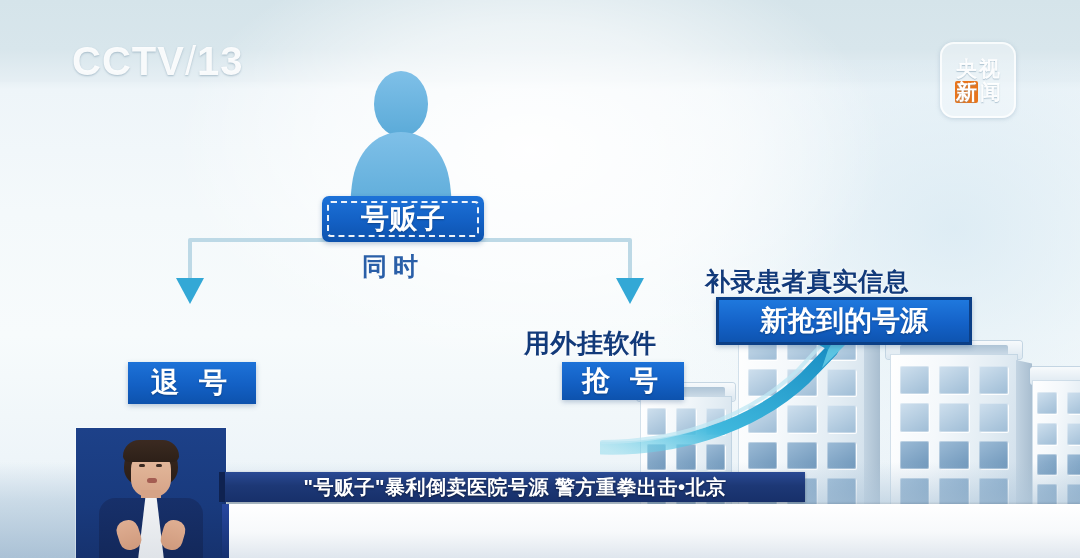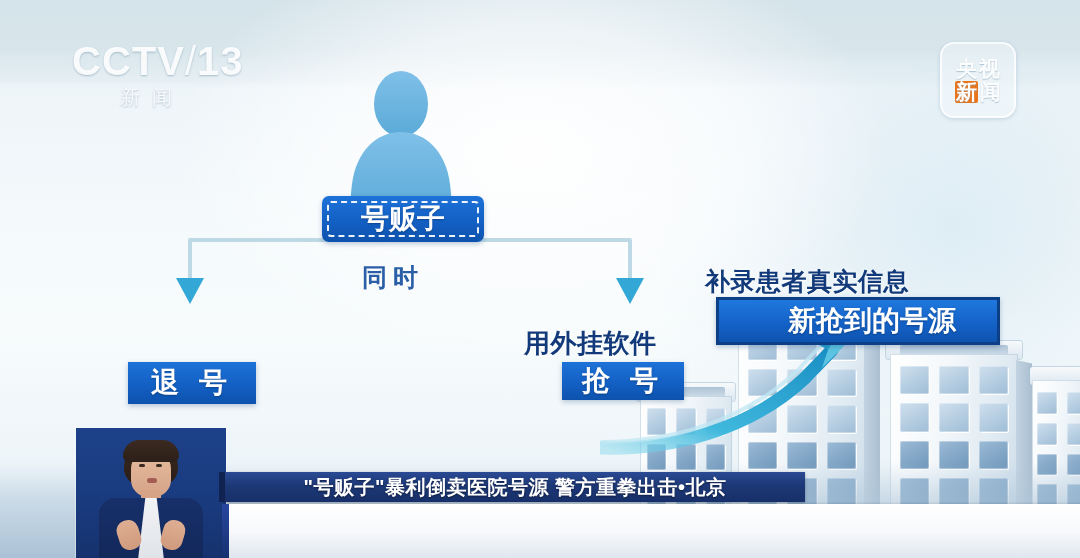--- a/index.html
+++ b/index.html
@@ -93,21 +93,20 @@
     box-shadow:0 2px 5px rgba(40,80,130,.30);
   }
   .bluebox.rounded{border-radius:7px;}
   .bluebox.dashed::after{
     content:"";position:absolute;left:5px;top:5px;right:5px;bottom:5px;
     border:2px dashed rgba(255,255,255,.92);border-radius:4px;
   }
   .bluebox.outlined{
     border:3px solid #0c3f86;
     background:linear-gradient(180deg,#1f78dd 0%,#1462c8 55%,#0e54b0 100%);
-    padding-left:28px;
   }
 
   
   .anchor{
     position:absolute;left:76px;top:428px;width:150px;height:130px;
     background:linear-gradient(180deg,#1b3f86 0%,#18377a 55%,#142f६8 100%);
     background-color:#1b3d80;
     overflow:hidden;
     box-shadow:0 0 0 1px rgba(255,255,255,.35);
   }
@@ -330,21 +329,21 @@
       </linearGradient>
     </defs>
     <ellipse cx="65" cy="38" rx="27" ry="33" fill="url(#pGrad)"></ellipse>
     <path d="M65,66 C40,66 20,86 16,118 C14,134 14,146 14,150 L116,150 C116,146 116,134 114,118 C110,86 90,66 65,66 Z" fill="url(#pGrad)"></path>
   </svg>
 
   <div class="bluebox rounded dashed" style="left:322px;top:196px;width:162px;height:46px;font-size:28px;">
     <span>号贩子</span>
   </div>
 
-  <div class="boxlabel" style="left:362px;top:250px;font-size:25px;letter-spacing:6px;color:#2a5fa8;margin-top:11px;">同时</div>
+  <div class="boxlabel" style="left:362px;top:250px;font-size:25px;letter-spacing:6px;color:#2a5fa8;">同时</div>
 
   <div class="bluebox" style="left:128px;top:362px;width:128px;height:42px;font-size:28px;letter-spacing:6px;">
     <span>退 号</span>
   </div>
 
   <div class="boxlabel" style="left:524px;top:326px;font-size:26px;">用外挂软件</div>
   <div class="bluebox" style="left:562px;top:362px;width:122px;height:38px;font-size:28px;letter-spacing:6px;">
     <span>抢 号</span>
   </div>
 
@@ -376,21 +375,20 @@
   <div class="mainbanner">
     <div class="edge"></div>
   </div>
 
   <div class="cctv">
     <div class="main">
       <span>CCTV</span>
       <span class="slash">/</span>
       <span>13</span>
     </div>
-    <div class="sub">新闻</div>
   </div>
 
   <div class="newslogo">
     <div class="row">
       <span class="ch">央</span>
       <span class="ch">视</span>
     </div>
     <div class="row">
       <span class="ch accent">新</span>
       <span class="ch">闻</span>

